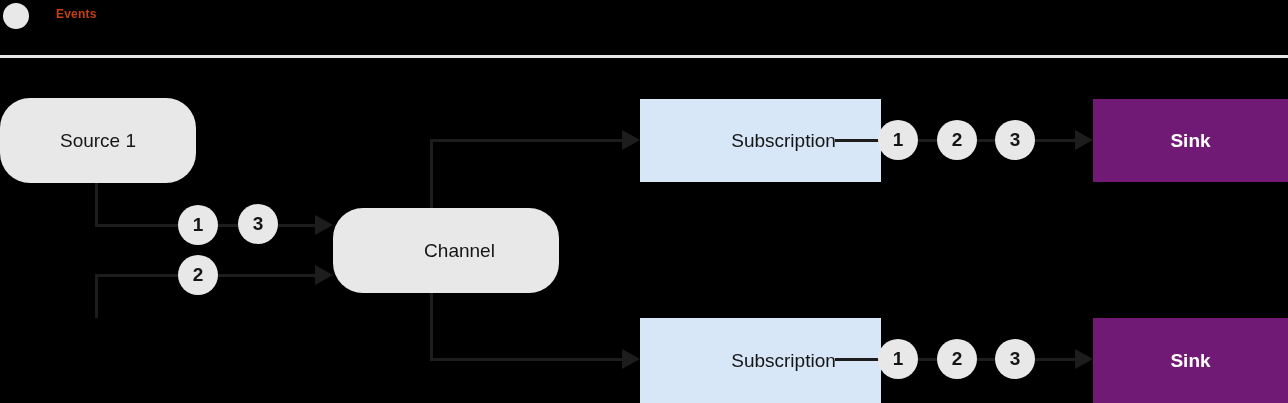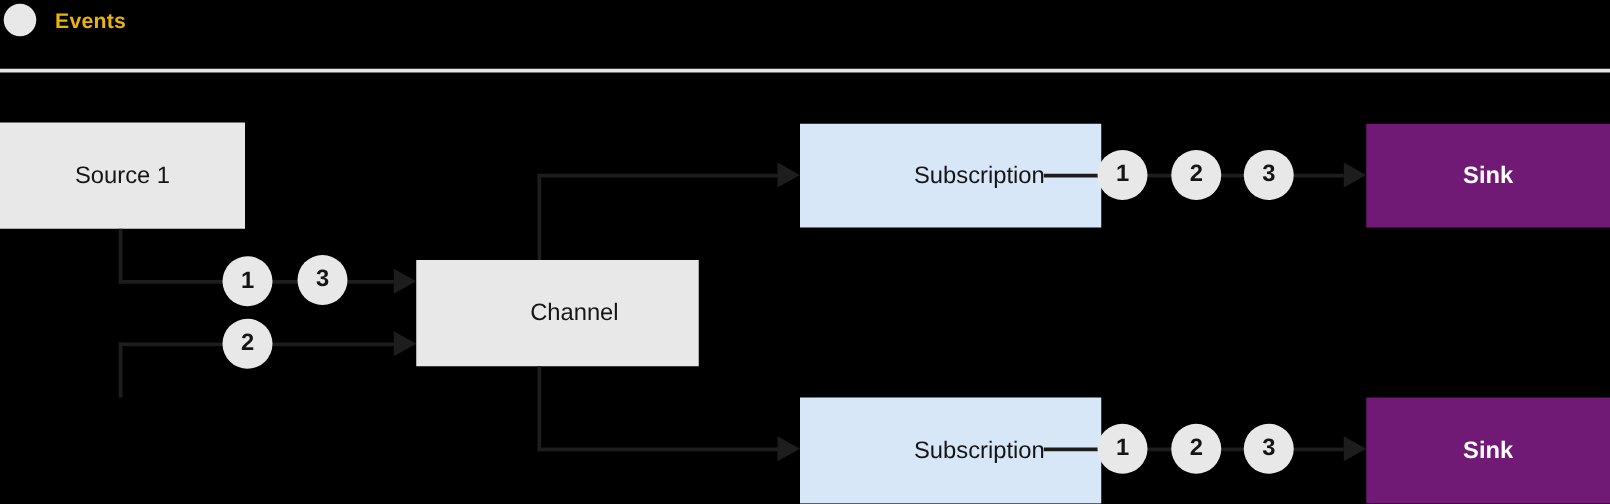--- a/index.html
+++ b/index.html
@@ -18,42 +18,42 @@
   
   .legend-swatch {
     position: absolute;
     left: 3px; top: 3px;
     width: 26px; height: 26px;
     border-radius: 50%;
     background: #e8e8e8;
   }
   .legend-label {
     position: absolute;
-    left: 44px; top: 7px;
-    font-size: 17px;
+    left: 56px; top: 7px;
+    font-size: 12px;
     font-weight: 700;
-    color: #eab308;
+    color: #c2410c;
     letter-spacing: 0.2px;
   }
   .divider {
     position: absolute;
     left: 0; top: 55px;
     width: 1288px; height: 3px;
     background: #e6e6e6;
   }
   
   .node {
     position: absolute;
     display: flex;
     align-items: center;
     justify-content: center;
     font-size: 19px;
     color: #151515;
   }
-  .node.gray { background: #e8e8e8; }
+  .node.gray { background: #e8e8e8; border-radius: 30px; }
   .node.lightblue { background: #d7e7f8; padding-left: 46px; }
   .node.blue { background: #701a75; color: #ffffff; font-weight: 600; }
   #source1 { left: 0; top: 98px; width: 196px; height: 85px; }
   #source2 { left: 0; top: 318px; width: 196px; height: 85px; }
   #channel { left: 333px; top: 208px; width: 199px; height: 85px; padding-left: 27px; }
   #sub-top { left: 640px; top: 99px; width: 195px; height: 83px; }
   #sub-bottom { left: 640px; top: 318px; width: 195px; height: 85px; }
   #sink-top { left: 1093px; top: 99px; width: 195px; height: 83px; }
   #sink-bottom { left: 1093px; top: 318px; width: 195px; height: 85px; }
   

